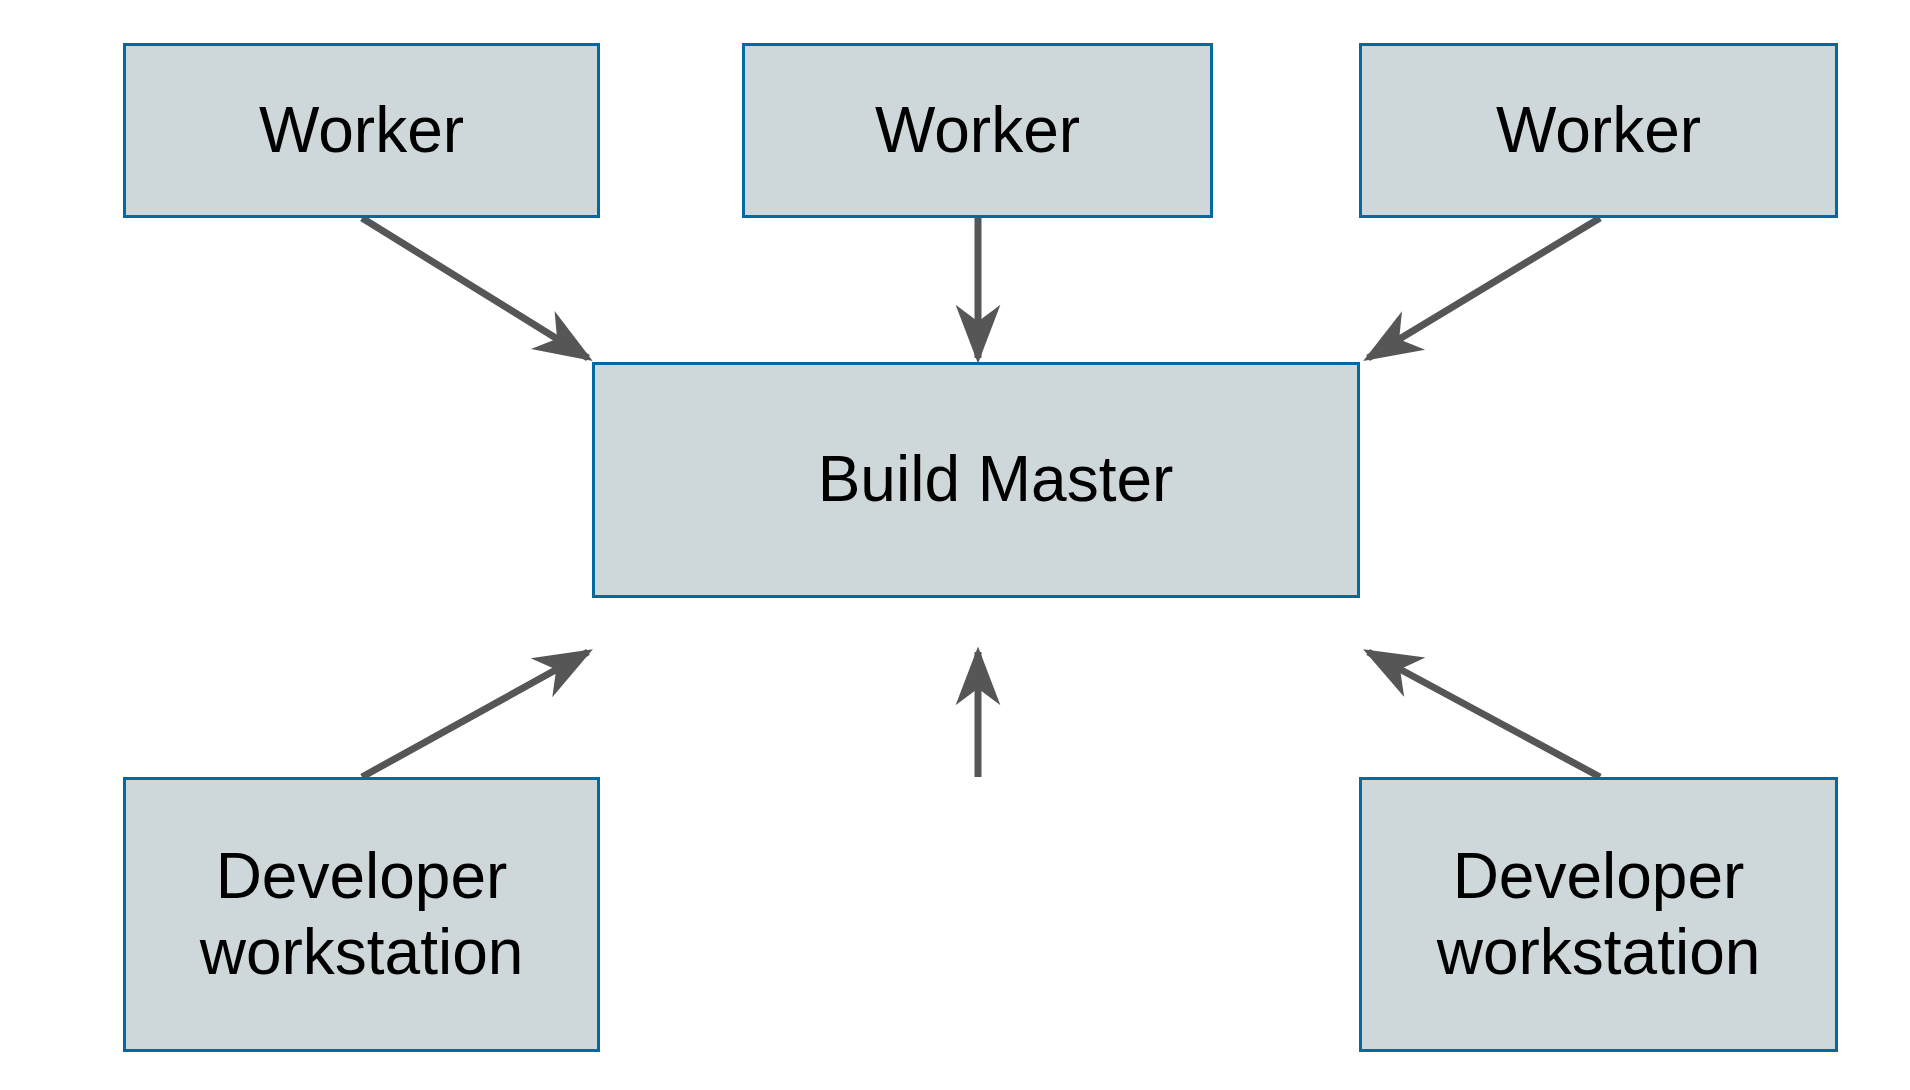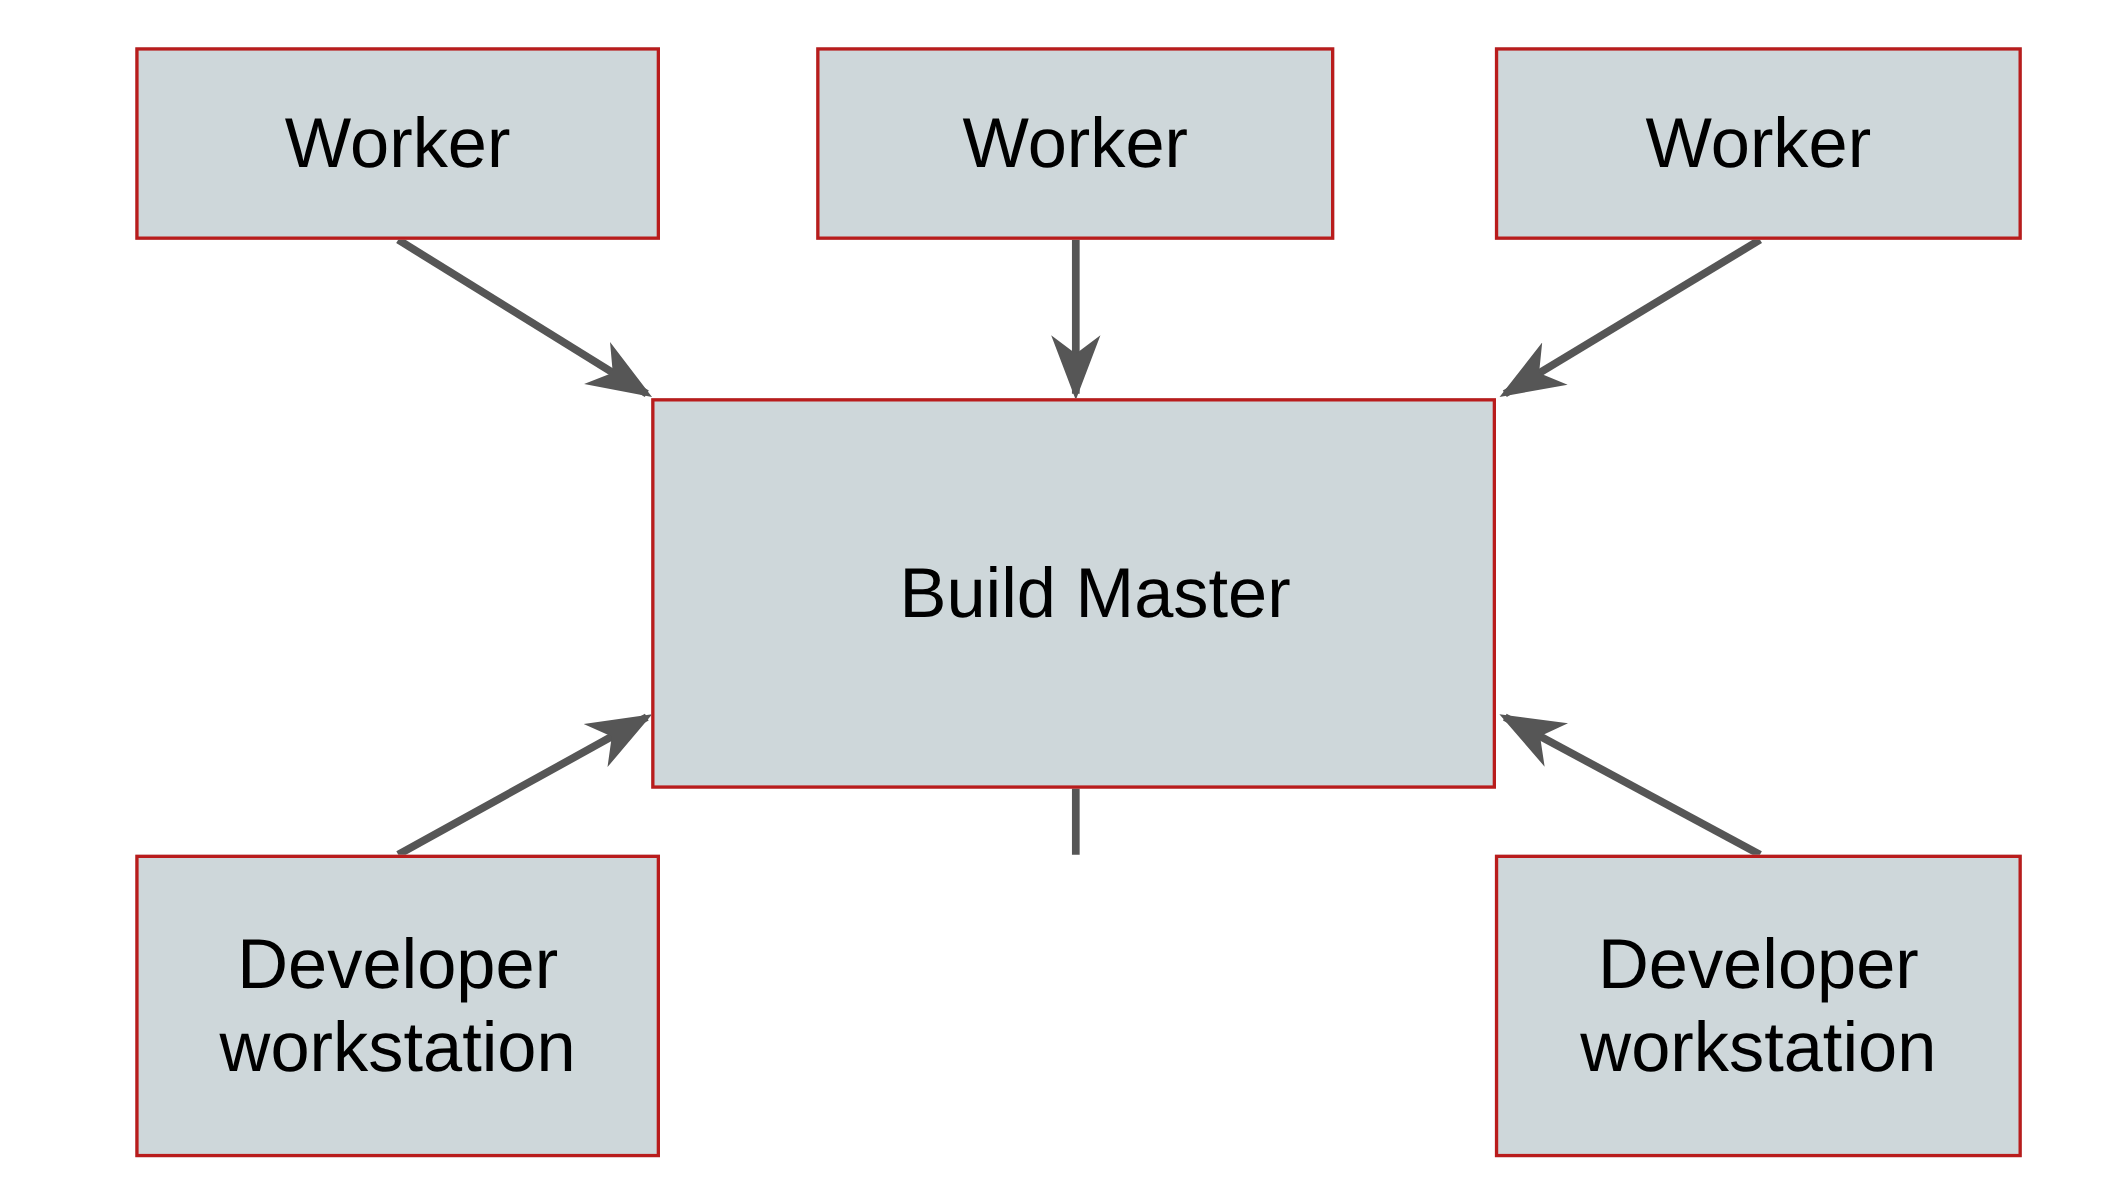--- a/index.html
+++ b/index.html
@@ -22,41 +22,41 @@
     left: 0;
     top: 0;
     width: 1910px;
     height: 1090px;
     pointer-events: none;
   }
   .node {
     position: absolute;
     box-sizing: border-box;
     background: #ced7da;
-    border: 3px solid #b91c1c;
+    border: 3px solid #0369a1;
     display: flex;
     align-items: center;
     justify-content: center;
     text-align: center;
     color: #000000;
     line-height: 1.18;
     z-index: 2;
   }
   .node-label {
     display: block;
     width: 100%;
     white-space: pre-line;
     padding: 0 10px;
     box-sizing: border-box;
   }
   
   #node-worker-1 { left: 123px;  top: 43px;  width: 477px; height: 175px; font-size: 64px; }
   #node-worker-2 { left: 742px;  top: 43px;  width: 471px; height: 175px; font-size: 64px; }
   #node-worker-3 { left: 1359px; top: 43px;  width: 479px; height: 175px; font-size: 64px; }
-  #node-build-master { left: 592px; top: 362px; width: 768px; height: 355px; font-size: 64px; padding-left: 39px; }
+  #node-build-master { left: 592px; top: 362px; width: 768px; height: 236px; font-size: 64px; padding-left: 39px; }
   #node-dev-ws-1 { left: 123px;  top: 777px; width: 477px; height: 275px; font-size: 64px; }
   #node-ci-server { left: 742px;  top: 777px; width: 471px; height: 275px; font-size: 64px; }
   #node-dev-ws-2 { left: 1359px; top: 777px; width: 479px; height: 275px; font-size: 64px; }
 </style>
 </head>
 <body>
 
 <div id="canvas">
 
   <svg id="edges" viewBox="0 0 1910 1090" width="1910" height="1090" xmlns="http://www.w3.org/2000/svg">

